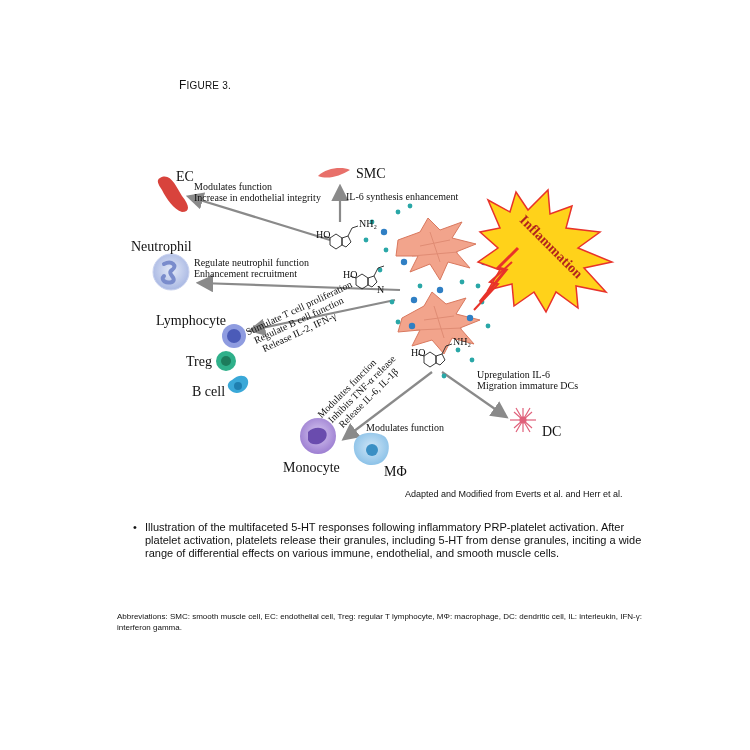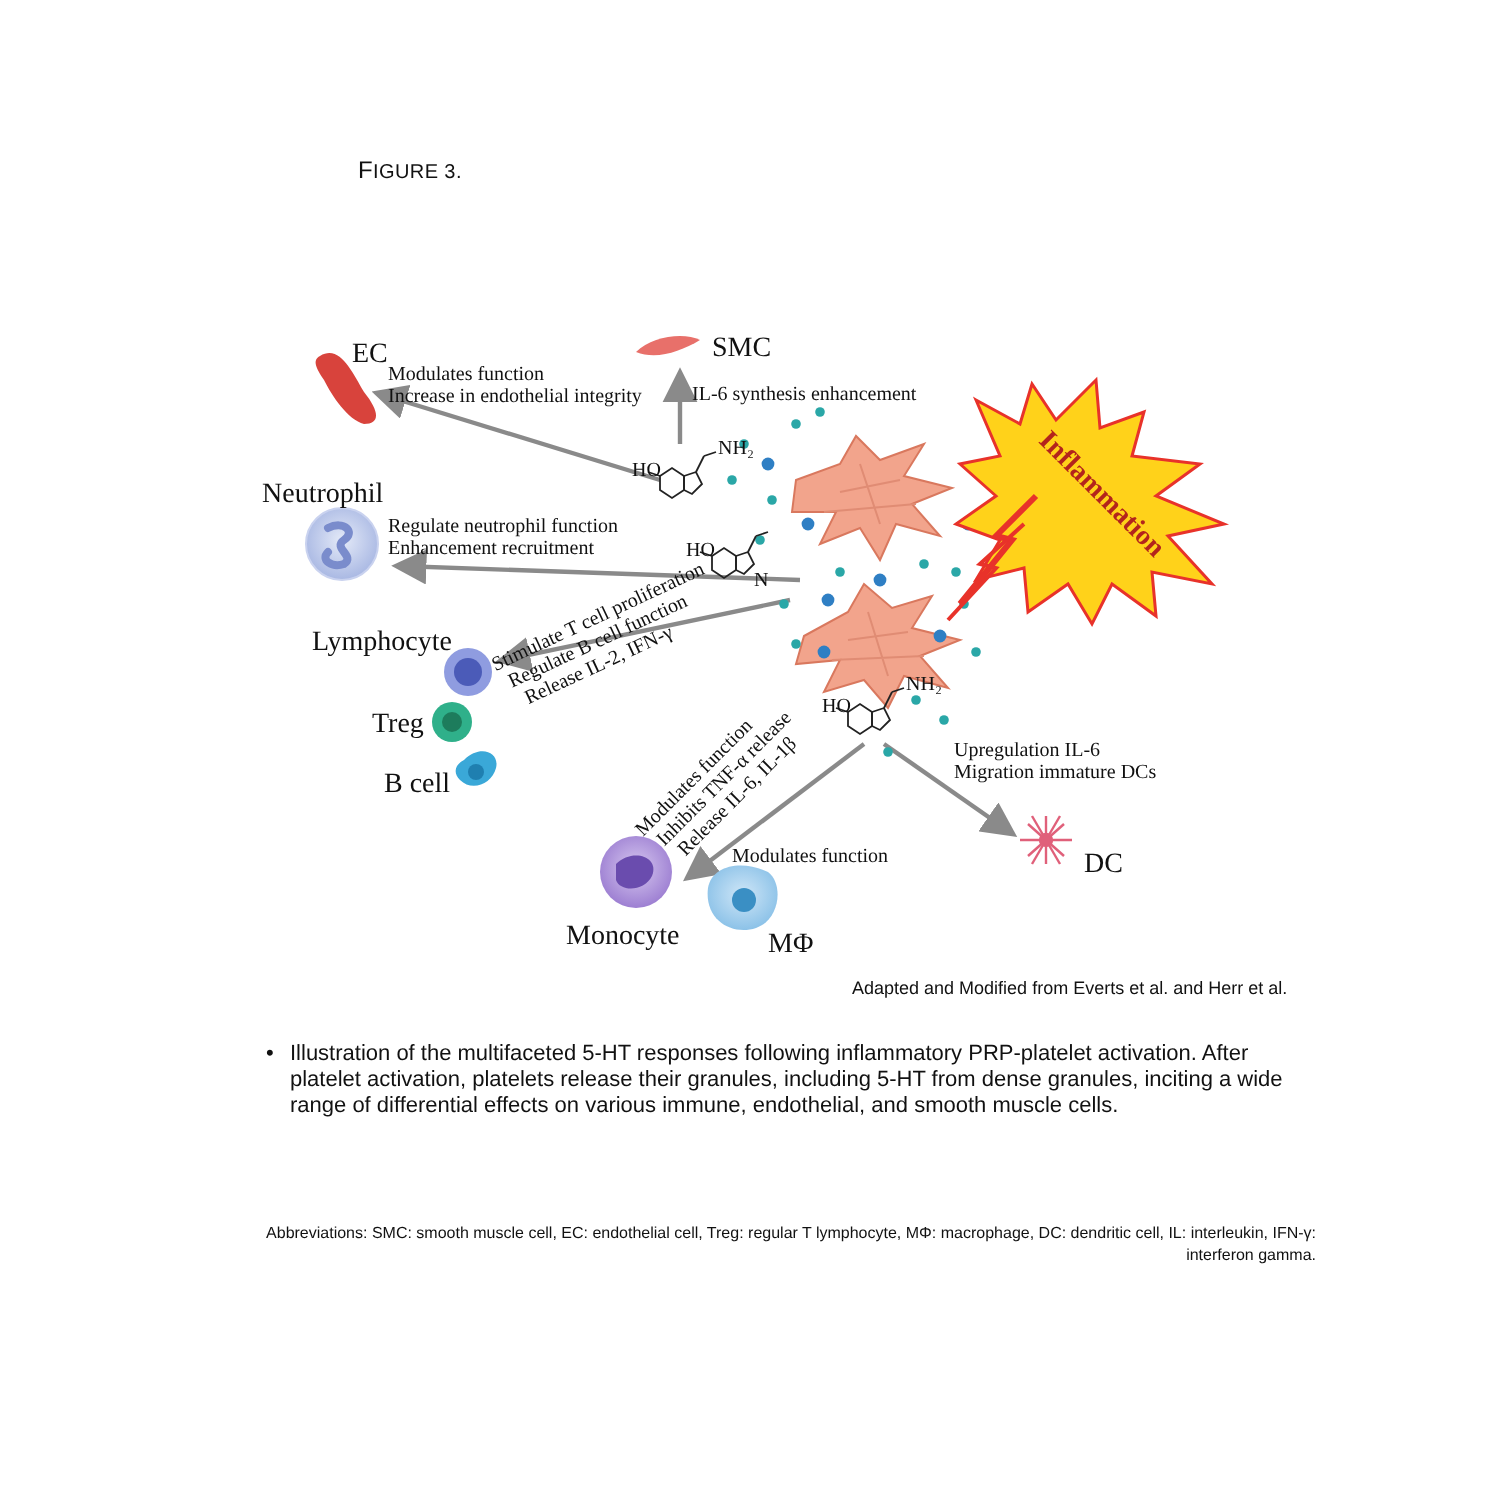--- a/index.html
+++ b/index.html
@@ -3,24 +3,24 @@
   <meta charset="utf-8">
   <style>
     html, body { margin: 0; padding: 0; background: #ffffff; }
     body { width: 750px; height: 750px; position: relative; overflow: hidden; font-family: "Liberation Sans", sans-serif; color: #111; }
     .abs { position: absolute; }
     .fig-title { left: 179px; top: 78px; font-size: 10px; letter-spacing: 0.2px; }
     .fig-title .big { font-size: 12px; }
     svg#diagram { position: absolute; left: 0; top: 0; }
     .lbl-cell { font-family: "Liberation Serif", serif; font-size: 14px; fill: #111; }
     .lbl-small { font-family: "Liberation Serif", serif; font-size: 10px; fill: #111; }
-    .credit { left: 426px; top: 489px; font-size: 9px; }
+    .credit { left: 405px; top: 489px; font-size: 9px; }
     .bullet-wrap { left: 133px; top: 521px; width: 510px; font-size: 11px; line-height: 13px; display: flex; }
     .bullet-dot { width: 12px; flex: 0 0 12px; }
-    .abbr { left: 128px; top: 611px; width: 530px; font-size: 8px; line-height: 11px; text-align: right; }
+    .abbr { left: 117px; top: 611px; width: 530px; font-size: 8px; line-height: 11px; }
   </style>
 </head>
 <body>
 
 <div class="abs fig-title"><span class="big">F</span><span>IGURE 3.</span></div>
 
 <svg id="diagram" width="750" height="750" viewBox="0 0 750 750">
   <defs>
     <marker id="ah" markerWidth="8" markerHeight="8" refX="6" refY="4" orient="auto">
       <path d="M0,0 L8,4 L0,8 z" fill="#8a8a8a"></path>

